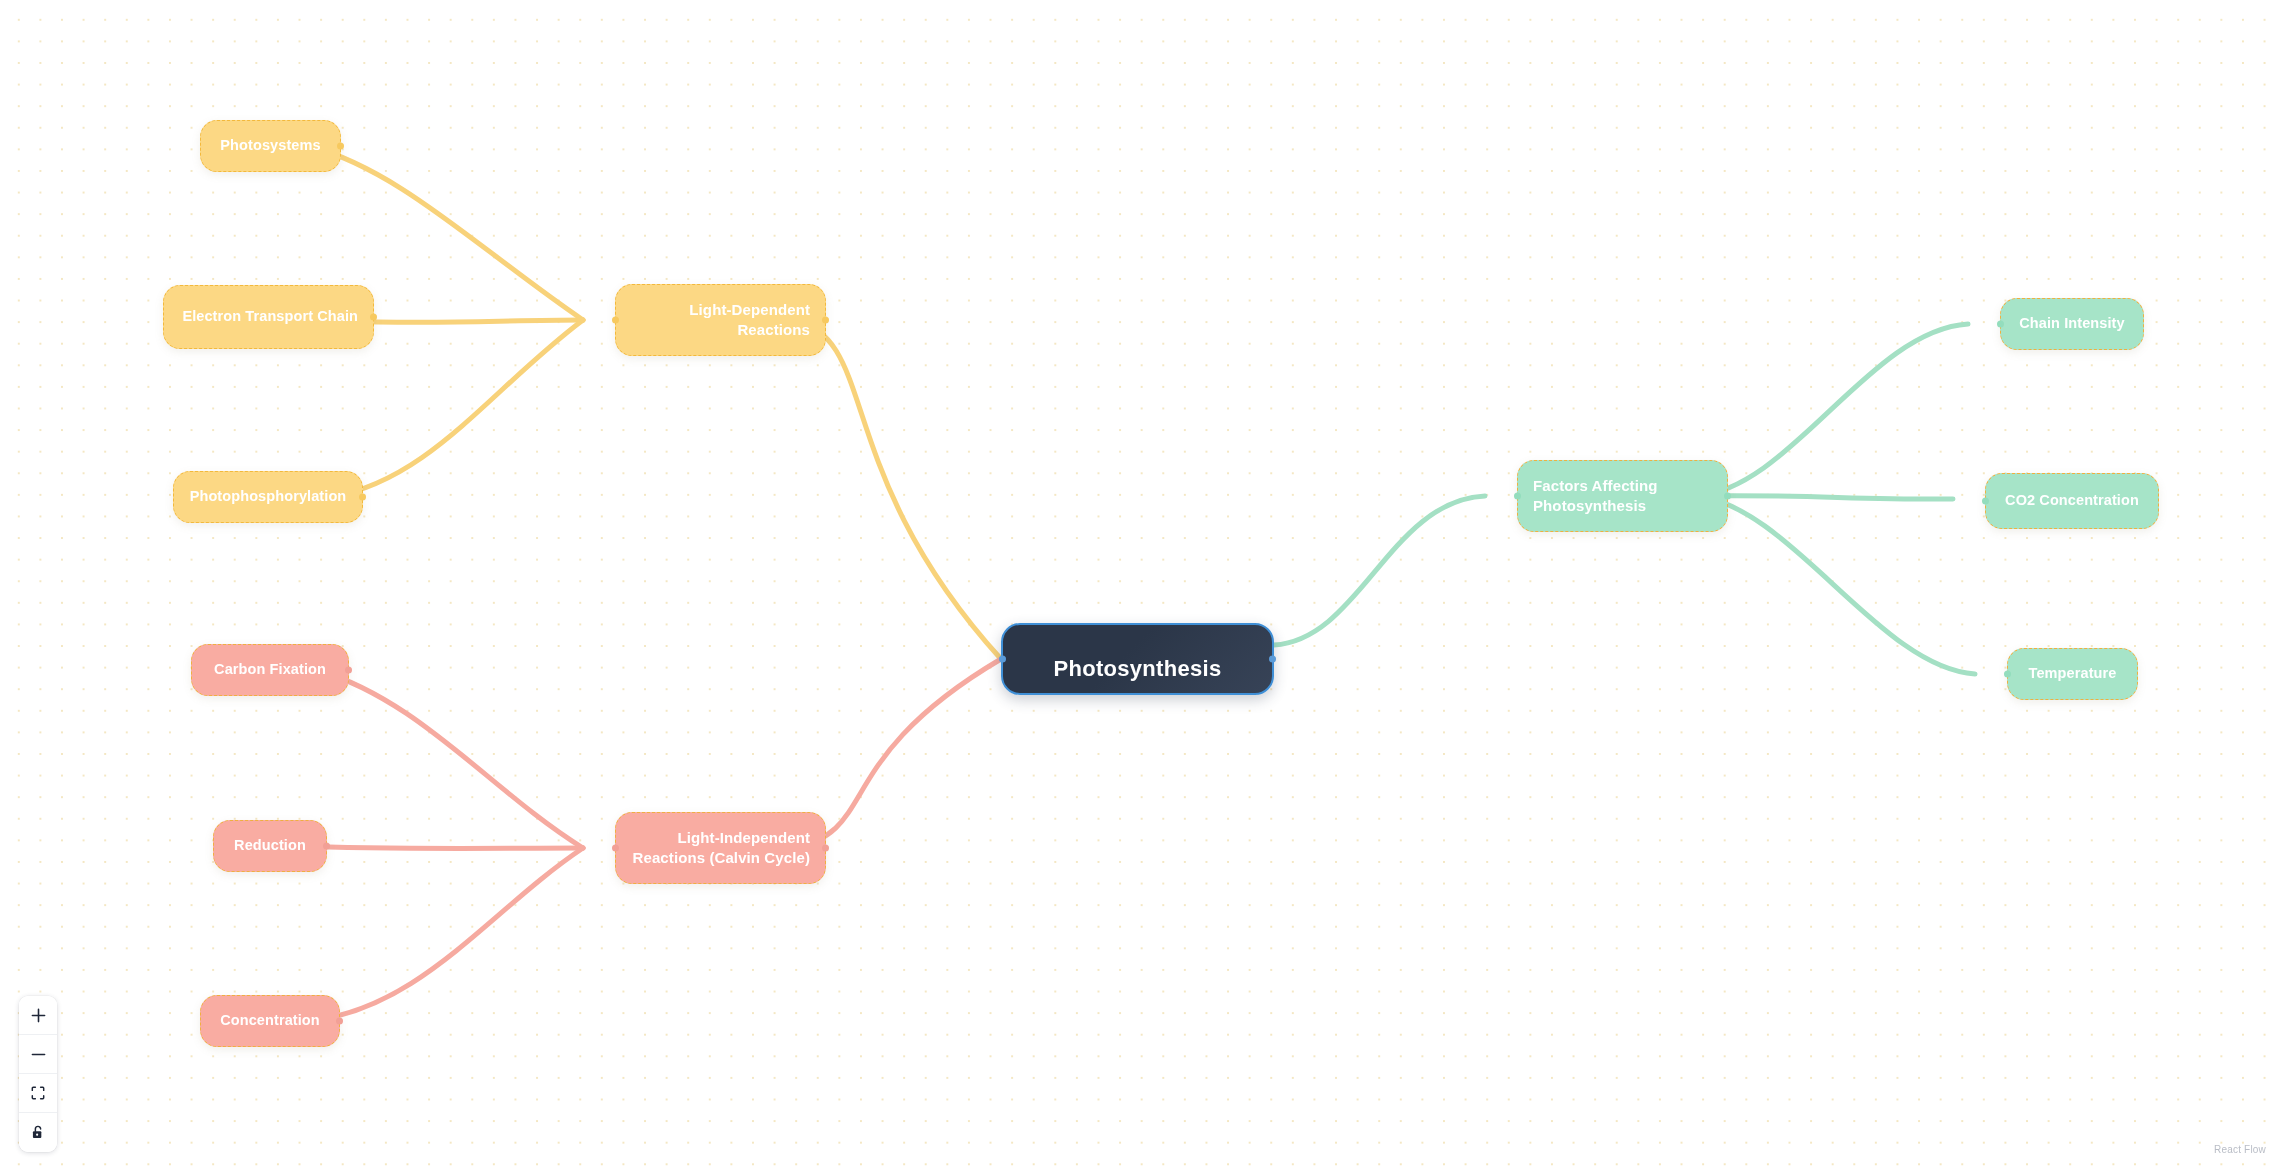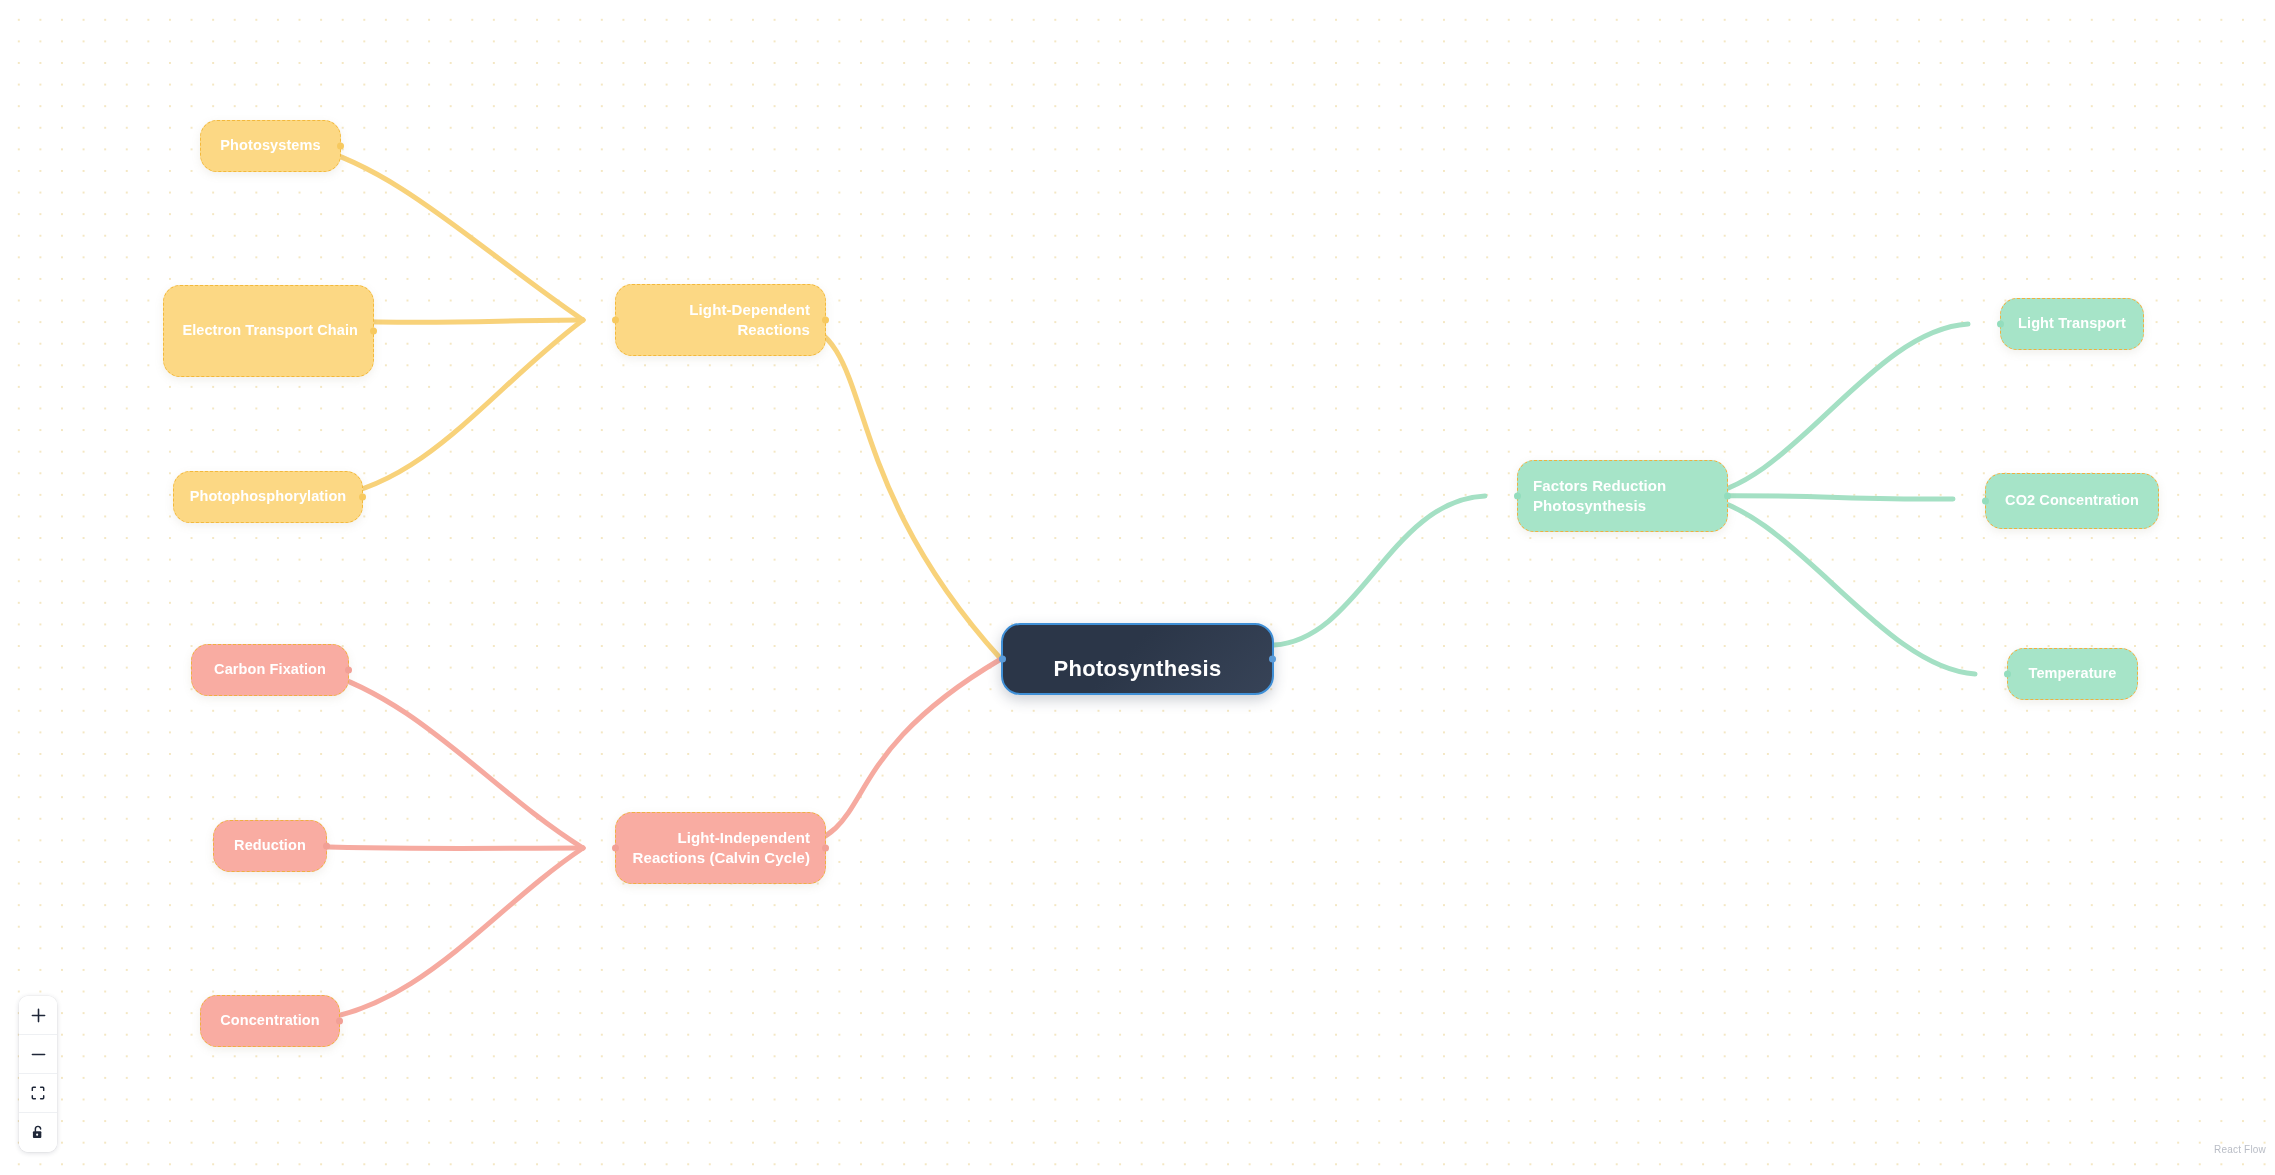--- a/index.html
+++ b/index.html
@@ -167,21 +167,21 @@
       </div>
       <div class="node amber align-right size-branch" style="left: 583px; top: 284px; width: 211px; height: 72px;">
         <span class="node-label">Light-Dependent Reactions</span>
         <span class="handle left amber-h"></span>
         <span class="handle right amber-h"></span>
       </div>
       <div class="node amber align-center size-leaf" style="left: 168px; top: 120px; width: 141px; height: 52px;">
         <span class="node-label">Photosystems</span>
         <span class="handle right amber-h"></span>
       </div>
-      <div class="node amber align-right size-leaf" style="left: 131px; top: 285px; width: 211px; height: 92px;">
+      <div class="node amber align-right size-leaf" style="left: 131px; top: 285px; width: 211px; height: 64px;">
         <span class="node-label">Electron Transport Chain</span>
         <span class="handle right amber-h"></span>
       </div>
       <div class="node amber align-center size-leaf" style="left: 141px; top: 471px; width: 190px; height: 52px;">
         <span class="node-label">Photophosphorylation</span>
         <span class="handle right amber-h"></span>
       </div>
       <div class="node salmon align-right size-branch" style="left: 583px; top: 812px; width: 211px; height: 72px;">
         <span class="node-label">Light-Independent Reactions (Calvin Cycle)</span>
         <span class="handle left salmon-h"></span>
@@ -193,26 +193,26 @@
       </div>
       <div class="node salmon align-center size-leaf" style="left: 181px; top: 820px; width: 114px; height: 52px;">
         <span class="node-label">Reduction</span>
         <span class="handle right salmon-h"></span>
       </div>
       <div class="node salmon align-center size-leaf" style="left: 168px; top: 995px; width: 140px; height: 52px;">
         <span class="node-label">Concentration</span>
         <span class="handle right salmon-h"></span>
       </div>
       <div class="node mint align-left size-branch" style="left: 1485px; top: 460px; width: 211px; height: 72px;">
-        <span class="node-label">Factors Reduction Photosynthesis</span>
+        <span class="node-label">Factors Affecting Photosynthesis</span>
         <span class="handle left mint-h"></span>
         <span class="handle right mint-h"></span>
       </div>
       <div class="node mint align-center size-leaf" style="left: 1968px; top: 298px; width: 144px; height: 52px;">
-        <span class="node-label">Light Transport</span>
+        <span class="node-label">Chain Intensity</span>
         <span class="handle left mint-h"></span>
       </div>
       <div class="node mint align-center size-leaf" style="left: 1953px; top: 473px; width: 174px; height: 56px;">
         <span class="node-label">CO2 Concentration</span>
         <span class="handle left mint-h"></span>
       </div>
       <div class="node mint align-center size-leaf" style="left: 1975px; top: 648px; width: 131px; height: 52px;">
         <span class="node-label">Temperature</span>
         <span class="handle left mint-h"></span>
       </div>

